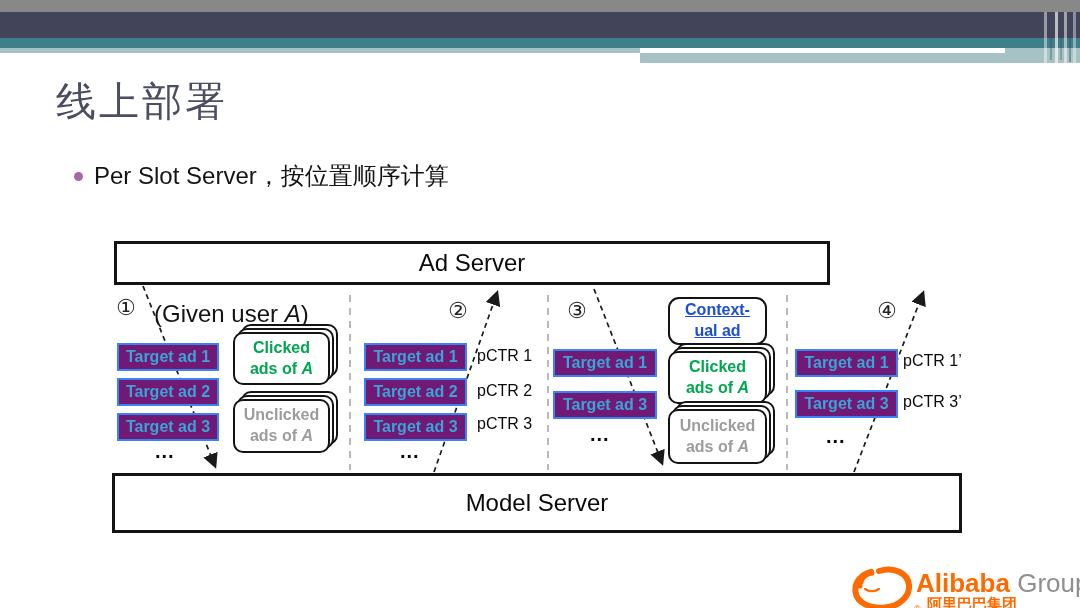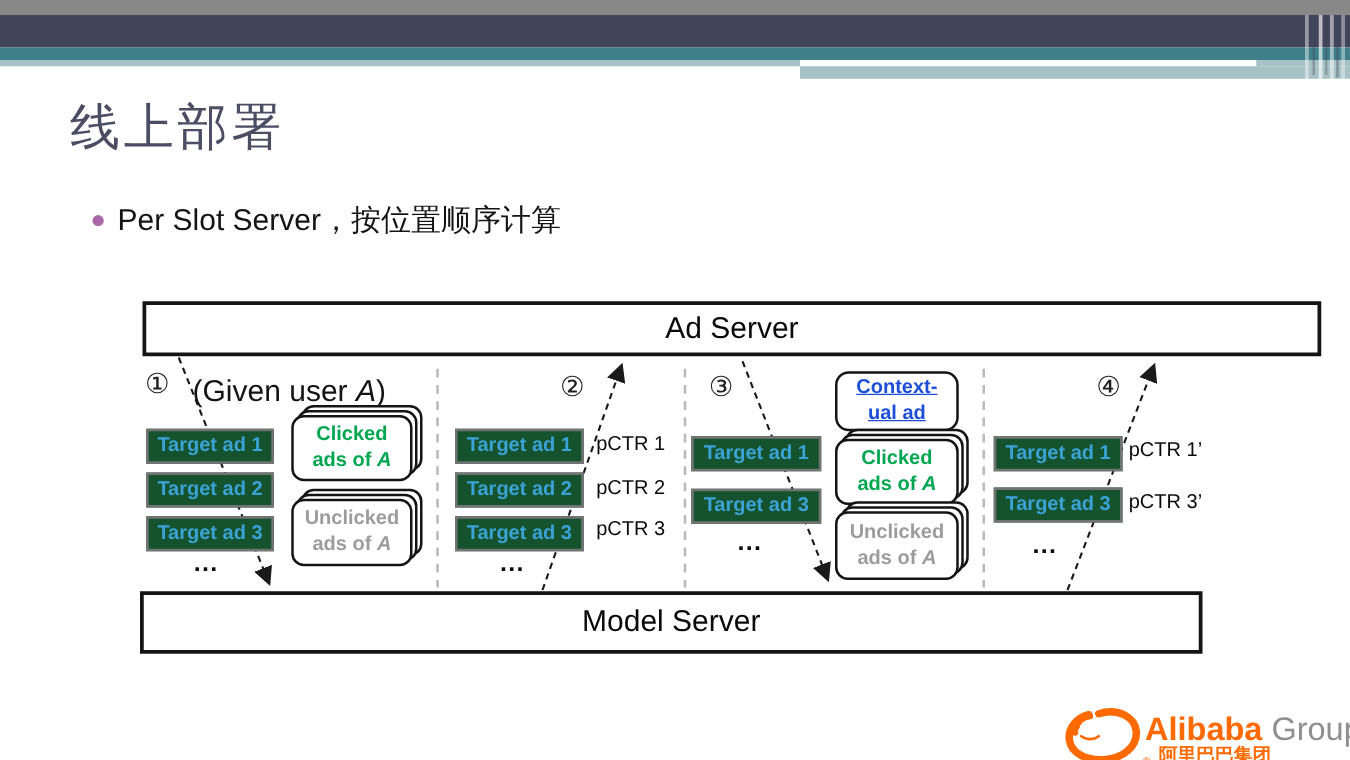--- a/index.html
+++ b/index.html
@@ -21,26 +21,26 @@
     font-size:40px;letter-spacing:3px;color:#4A4D63;white-space:nowrap;
   }
   .bullet-dot{position:absolute;left:74px;top:160px;width:9px;height:9px;border-radius:50%;background:#A868A8;}
   .bullet-text{position:absolute;left:94px;top:148px;font-size:24px;color:#141414;white-space:nowrap;}
   
   .diagram-svg{position:absolute;left:0;top:0;width:1080px;height:608px;z-index:1;}
   .server{
     position:absolute;background:#fff;border:3px solid #141414;z-index:3;
     display:flex;align-items:center;justify-content:center;font-size:24px;color:#0a0a0a;
   }
-  .ad-server{left:114px;top:229px;width:943px;height:44px;}
-  .model-server{left:112px;top:461px;width:850px;height:50px;}
+  .ad-server{left:114px;top:229px;width:716px;height:44px;}
+  .model-server{left:112px;top:461px;width:850px;height:60px;}
   .circ-num{position:absolute;z-index:2;font-size:22px;color:#222;font-family:"DejaVu Sans",sans-serif;}
   .note{position:absolute;z-index:2;font-size:24px;color:#141414;white-space:nowrap;}
   .adbox{
-    position:absolute;z-index:2;background:#14532d;border:2px solid #737373;
+    position:absolute;z-index:2;background:#701a75;border:2px solid #3b82f6;
     display:flex;align-items:center;justify-content:center;
     font-size:16px;font-weight:600;color:#3BA3D6;white-space:nowrap;
   }
   .pctr{position:absolute;z-index:2;font-size:16px;color:#0a0a0a;white-space:nowrap;}
   .dots{position:absolute;z-index:2;font-size:20px;font-weight:800;letter-spacing:1px;color:#0a0a0a;}
   .stack{position:absolute;z-index:2;}
   .stack .ghost{position:absolute;left:0;top:0;width:100%;height:100%;background:#fff;border:2px solid #141414;border-radius:10px;}
   .stack .g2{transform:translate(8px,-8px);}
   .stack .g1{transform:translate(4px,-4px);}
   .stack .face{

